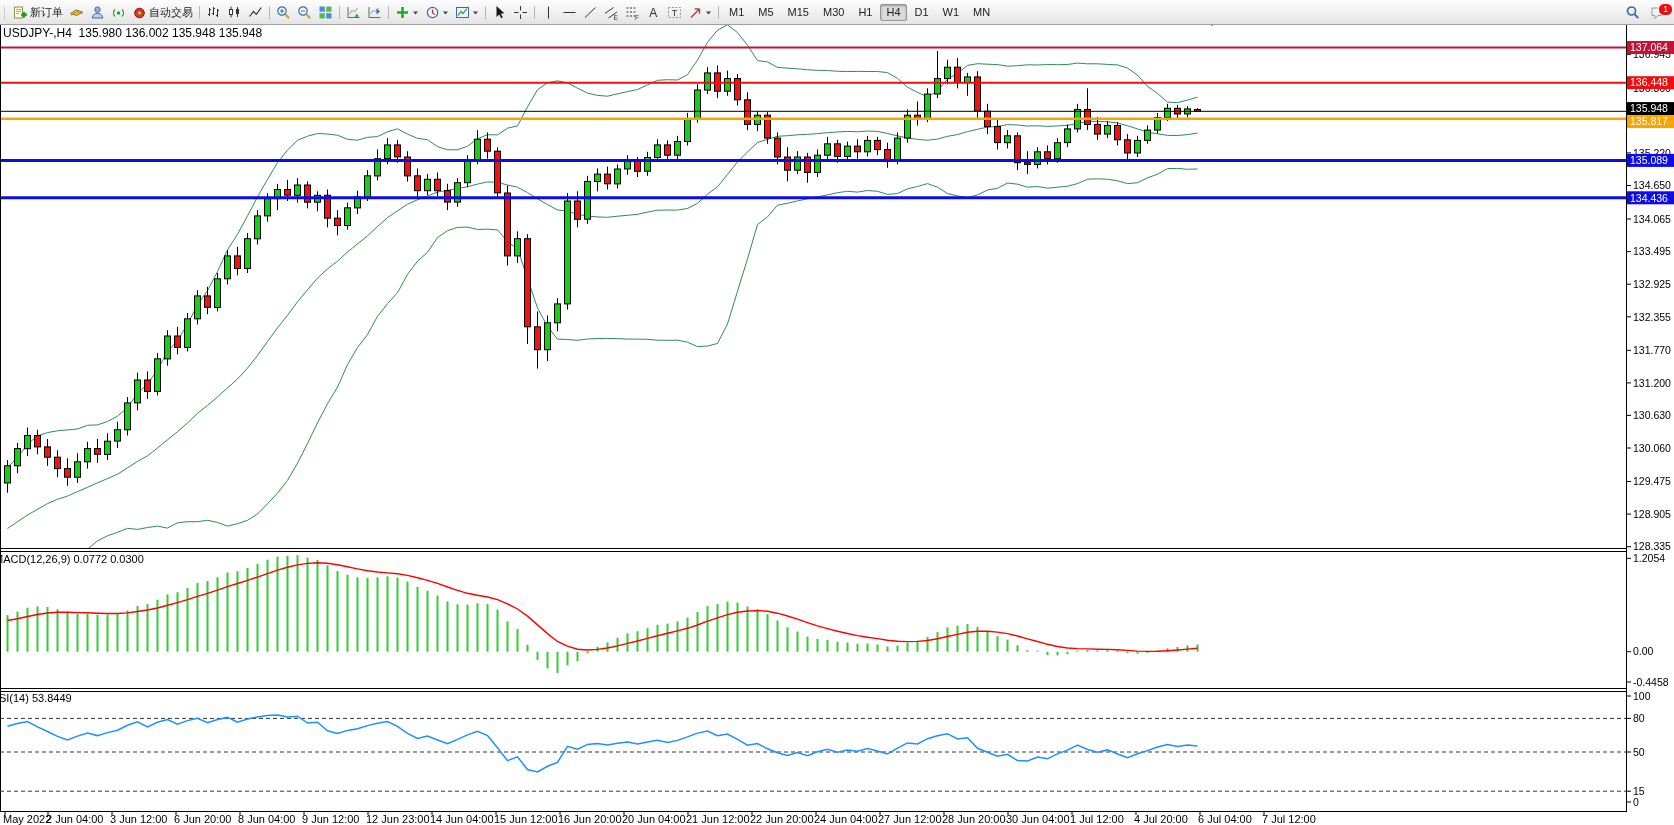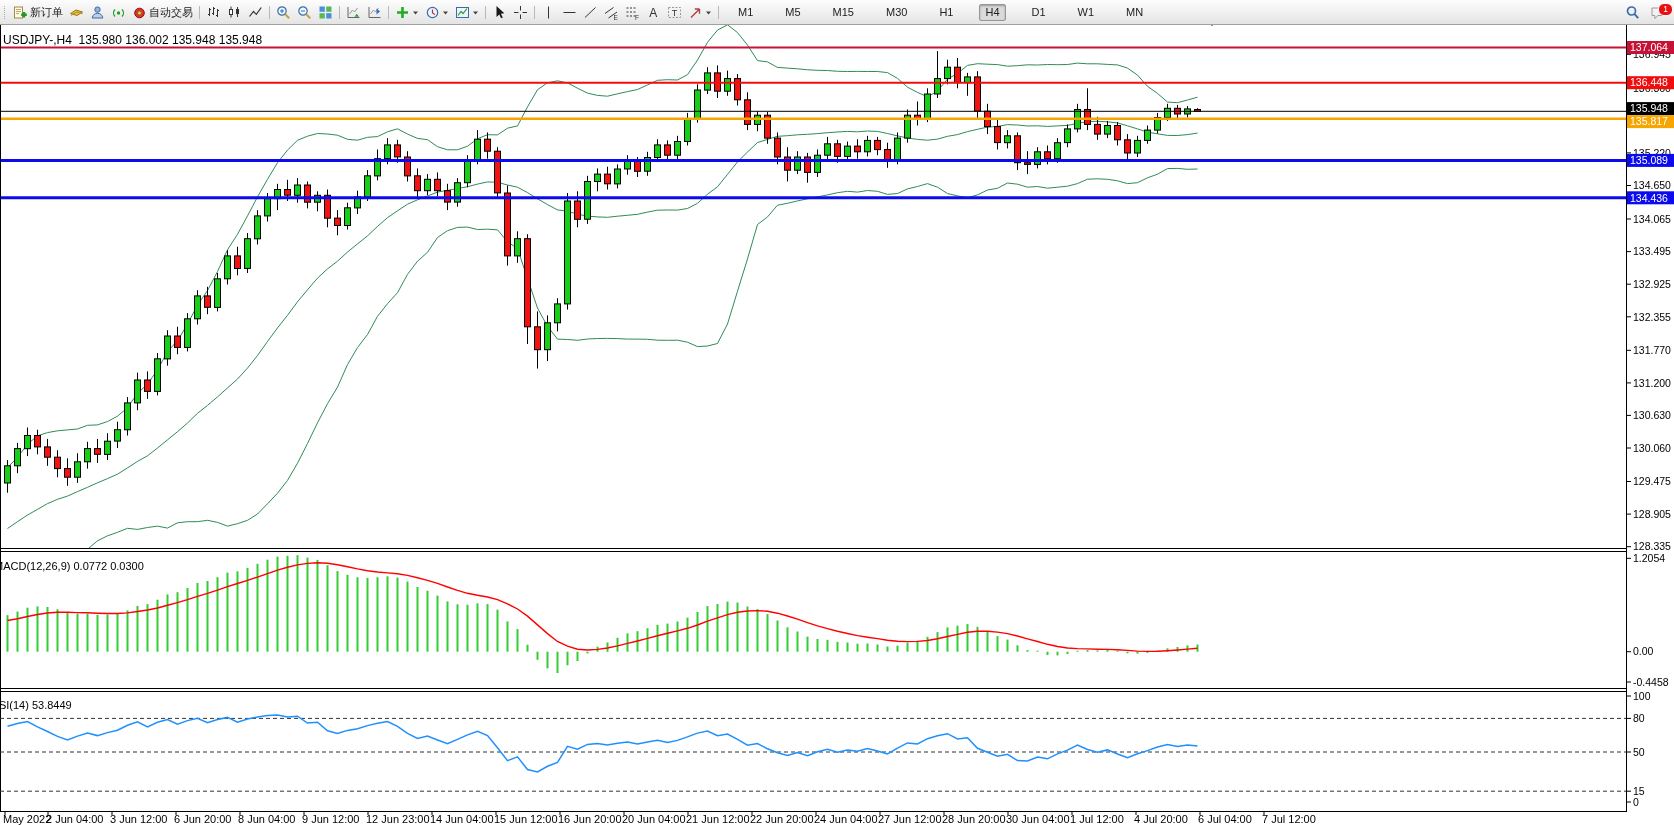--- a/index.html
+++ b/index.html
@@ -7,29 +7,29 @@
        font-family:"Liberation Sans","DejaVu Sans",sans-serif;}
   .toolbar{position:absolute;top:0;left:0;width:1674px;height:17px;
        background:linear-gradient(#fdfdfd,#e4e4e4);border-bottom:1px solid #a0a0a0;
        display:flex;align-items:center;padding:12px 2px;z-index:30;box-sizing:border-box;}
   .tb-btn{display:flex;align-items:center;gap:2px;height:15px;padding:0 2px;flex:none;
        border:1px solid transparent;border-radius:2px;background:transparent;cursor:default;}
   .tb-btn svg{flex:none;}
   .tb-label{font-size:11px;color:#1a1a1a;line-height:15px;white-space:nowrap;}
   .tb-sep{width:1px;height:13px;background:#b8b8b8;margin:0 3px;flex:none;}
   .tb-grip{width:3px;height:13px;border-left:1px dotted #aaa;margin:0 2px;flex:none;}
-  .tf-btn{font-size:11px;height:15px;line-height:14px;padding:0 5px;margin:0 10px;color:#222;
+  .tf-btn{font-size:11px;height:15px;line-height:14px;padding:0 5px;margin:0 1px;color:#222;
        border:1px solid transparent;border-radius:2px;flex:none;}
   .tf-btn.active{background:#dadada;border-color:#979797;box-shadow:inset 0 1px 2px rgba(0,0,0,.3);text-align:right;}
   .tb-right{margin-left:auto;display:flex;align-items:center;gap:4px;padding-right:4px;}
   .notif-wrap{position:relative;}
   .notif-cnt{position:absolute;top:-2px;right:-6px;min-width:11px;height:11px;background:#e81010;
        color:#fff;font-size:8.5px;line-height:11px;text-align:center;border-radius:6px;
        border:1px solid #fff;padding:0 1px;}
-  .pane-label{position:absolute;z-index:10;font-size:11px;color:#000;white-space:pre;margin-top:7px;}
+  .pane-label{position:absolute;z-index:10;font-size:11px;color:#000;white-space:pre;}
   #chart-svg{position:absolute;top:0;left:0;z-index:1;}
   #chart-svg text{font-family:"Liberation Sans","DejaVu Sans",sans-serif;}
 </style>
 </head>
 <body>
 
 <div id="app">
   <svg id="chart-svg" width="1674" height="825">
       <defs>
         <clipPath id="cmain">

